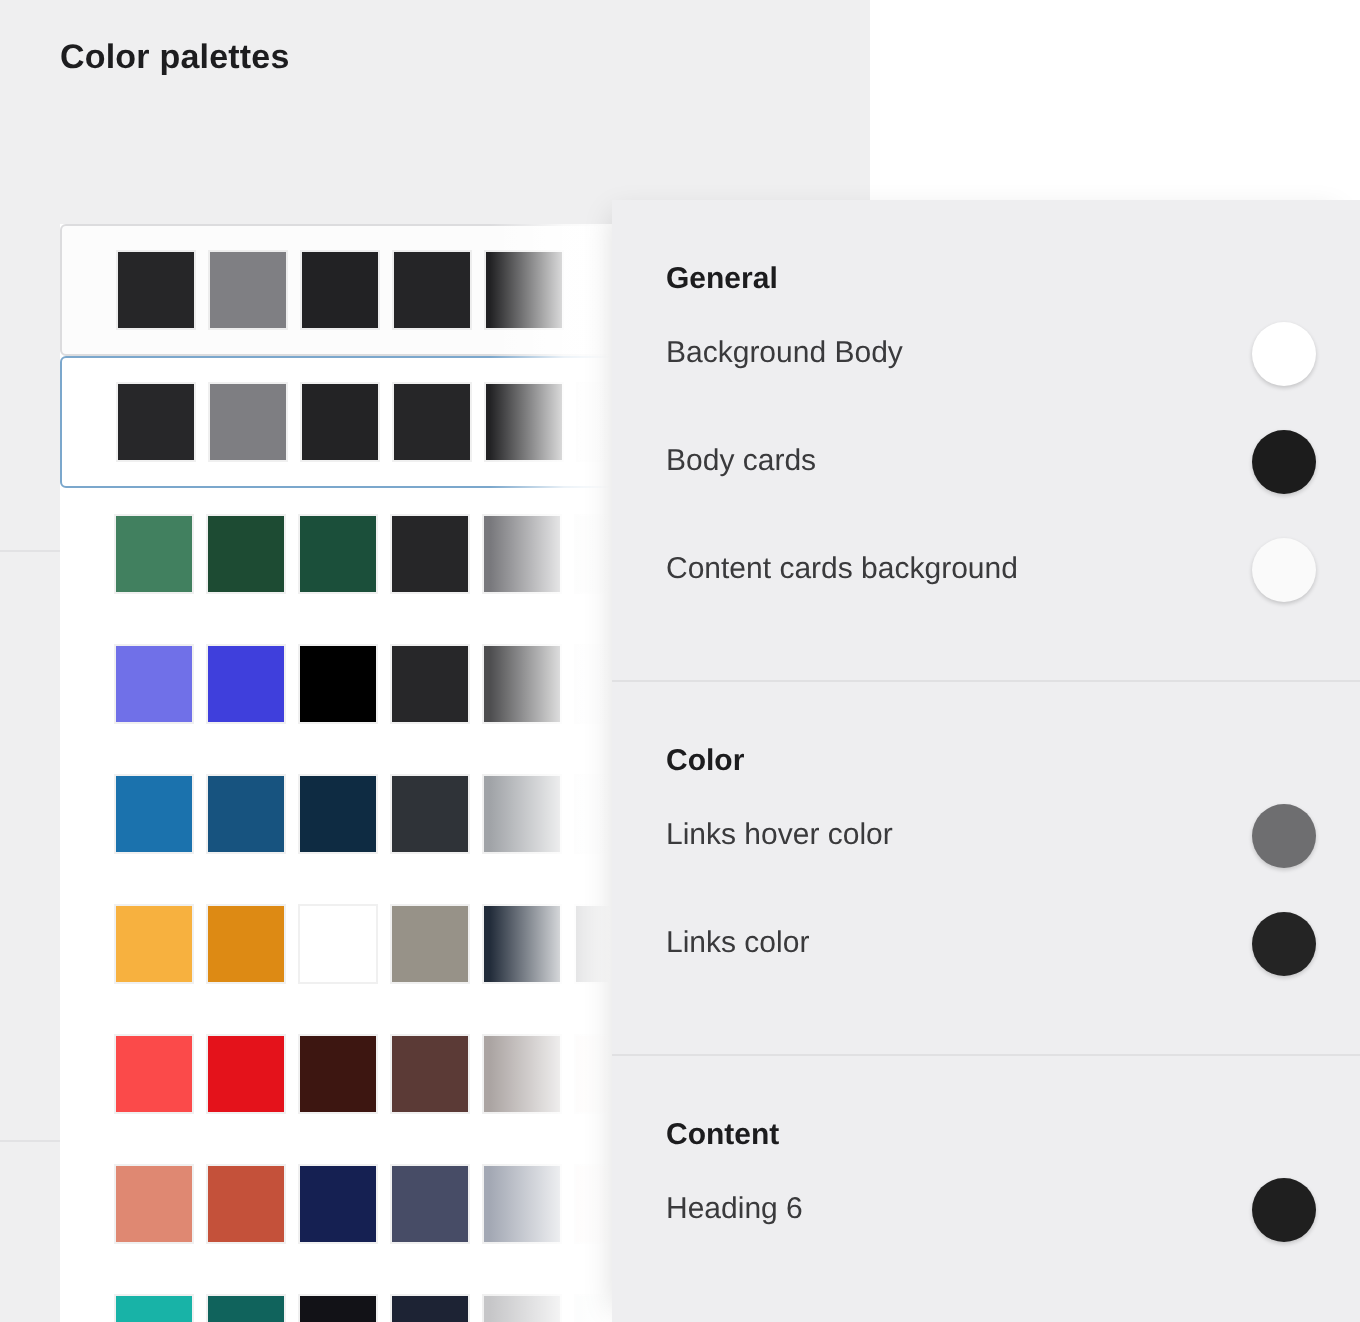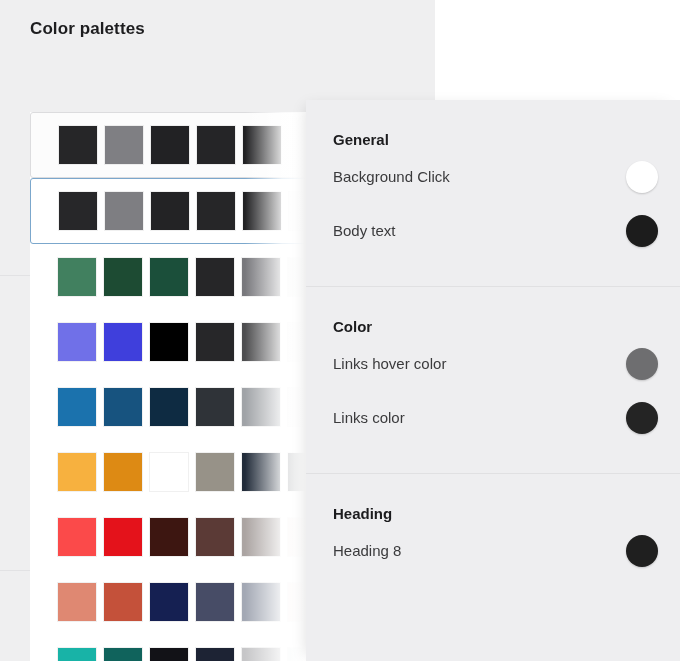--- a/index.html
+++ b/index.html
@@ -183,46 +183,50 @@
           <div class="sw" style="background: rgb(228, 238, 236);"></div>
         </div>
       </div>
     <div class="veil"></div>
   </div>
 
   <div class="settings" id="settings">
       <div class="sec">
         <div class="sec-head">General</div>
         <div class="row">
-          <div class="row-label">Background Click</div>
+          <div class="row-label">Background Body</div>
           <div class="dot" style="background: rgb(255, 255, 255);"></div>
         </div>
         <div class="row">
-          <div class="row-label">Body text</div>
+          <div class="row-label">Body cards</div>
           <div class="dot" style="background: rgb(28, 28, 28);"></div>
+        </div>
+        <div class="row">
+          <div class="row-label">Content cards background</div>
+          <div class="dot" style="background: rgb(250, 250, 250);"></div>
         </div>
         <div class="sec-pad"></div>
       </div>
       <div class="divider"></div>
       <div class="sec">
         <div class="sec-head">Color</div>
         <div class="row">
           <div class="row-label">Links hover color</div>
           <div class="dot" style="background: rgb(110, 110, 112);"></div>
         </div>
         <div class="row">
           <div class="row-label">Links color</div>
           <div class="dot" style="background: rgb(36, 36, 36);"></div>
         </div>
         <div class="sec-pad"></div>
       </div>
       <div class="divider"></div>
       <div class="sec">
-        <div class="sec-head">Heading</div>
-        <div class="row">
-          <div class="row-label">Heading 8</div>
+        <div class="sec-head">Content</div>
+        <div class="row">
+          <div class="row-label">Heading 6</div>
           <div class="dot" style="background: rgb(31, 31, 31);"></div>
         </div>
         <div class="sec-pad"></div>
       </div>
     </div>
 
 </div>
 
 </body></html>

